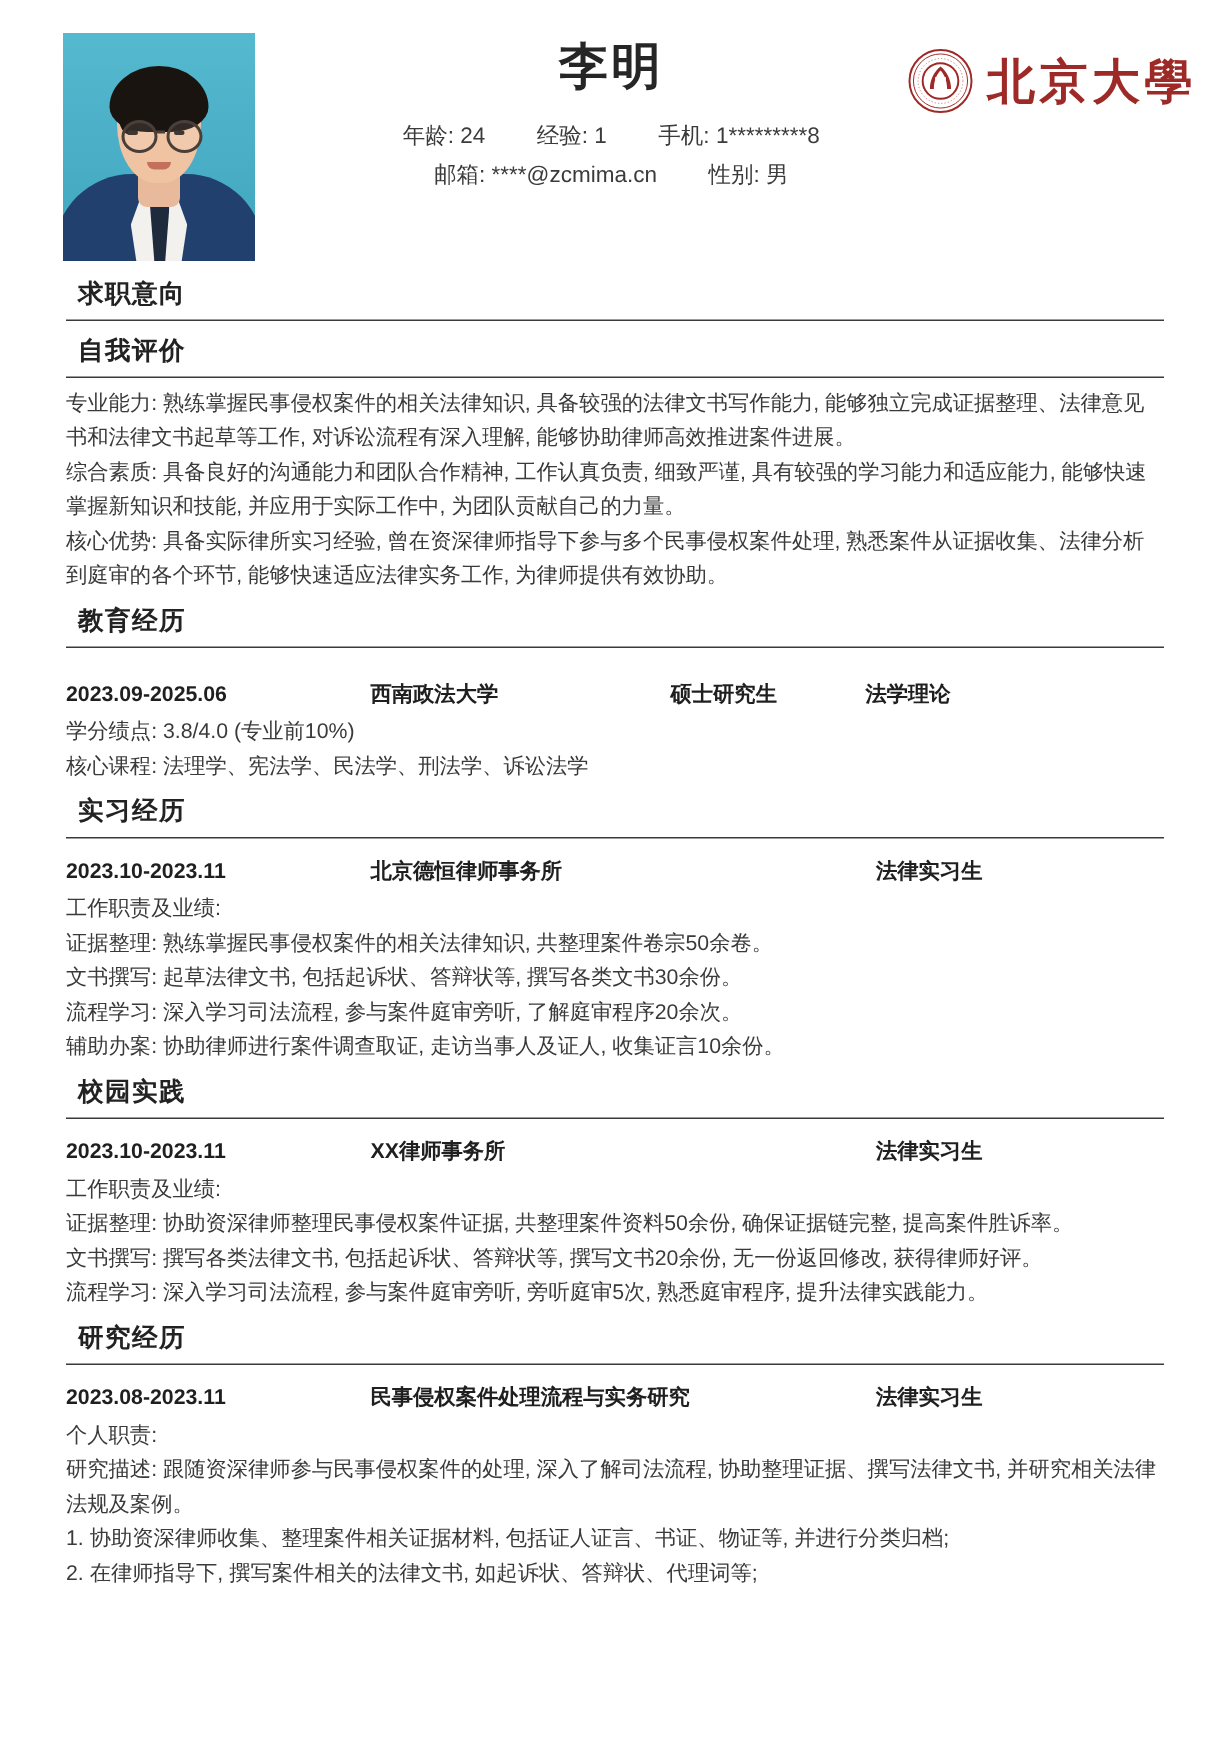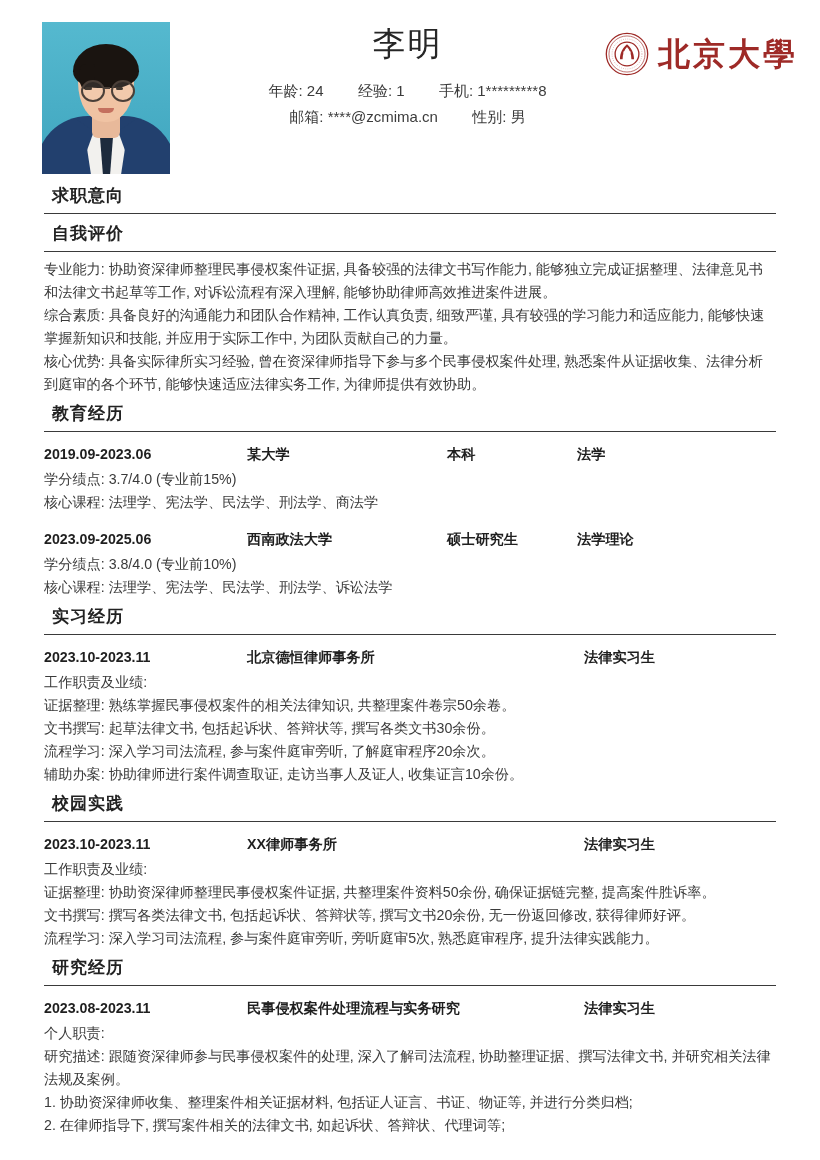--- a/index.html
+++ b/index.html
@@ -167,21 +167,21 @@
 
   .head-center {
     position: absolute;
     left: 185px;
     right: 190px;
     top: 22px;
     text-align: center;
   }
   .name {
     font-size: 33px;
-    font-weight: normal;
+    font-weight: bold;
     color: #262626;
     letter-spacing: 2px;
     line-height: 44px;
     margin: 0 0 12px 0;
   }
   .meta-line {
     font-size: 15px;
     color: #3b3b3b;
     line-height: 26px;
     white-space: nowrap;
@@ -333,39 +333,29 @@
   </div>
 
   <div class="section">
     <div class="sec-title">求职意向</div>
     <div class="sec-rule"></div>
   </div>
 
   <div class="section">
     <div class="sec-title">自我评价</div>
     <div class="sec-rule"></div>
-    <div class="body-text">专业能力: 协助资深律师整理民事侵权案件证据, 具备较强的法律文书写作能力, 能够独立完成证据整理、法律意见书和法律文书起草等工作, 对诉讼流程有深入理解, 能够协助律师高效推进案件进展。</div>
+    <div class="body-text">专业能力: 熟练掌握民事侵权案件的相关法律知识, 具备较强的法律文书写作能力, 能够独立完成证据整理、法律意见书和法律文书起草等工作, 对诉讼流程有深入理解, 能够协助律师高效推进案件进展。</div>
     <div class="body-text">综合素质: 具备良好的沟通能力和团队合作精神, 工作认真负责, 细致严谨, 具有较强的学习能力和适应能力, 能够快速掌握新知识和技能, 并应用于实际工作中, 为团队贡献自己的力量。</div>
     <div class="body-text">核心优势: 具备实际律所实习经验, 曾在资深律师指导下参与多个民事侵权案件处理, 熟悉案件从证据收集、法律分析到庭审的各个环节, 能够快速适应法律实务工作, 为律师提供有效协助。</div>
   </div>
 
   <div class="section">
     <div class="sec-title">教育经历</div>
     <div class="sec-rule"></div>
 
-    <div class="entry">
-      <div class="entry-head">
-        <div class="col-date">2019.09-2023.06</div>
-        <div class="col-org">某大学</div>
-        <div class="col-deg">本科</div>
-        <div class="col-major">法学</div>
-      </div>
-      <div class="line">学分绩点: 3.7/4.0 (专业前15%)</div>
-      <div class="line">核心课程: 法理学、宪法学、民法学、刑法学、商法学</div>
-    </div>
 
     <div class="entry-gap"></div>
 
     <div class="entry">
       <div class="entry-head">
         <div class="col-date">2023.09-2025.06</div>
         <div class="col-org">西南政法大学</div>
         <div class="col-deg">硕士研究生</div>
         <div class="col-major">法学理论</div>
       </div>

